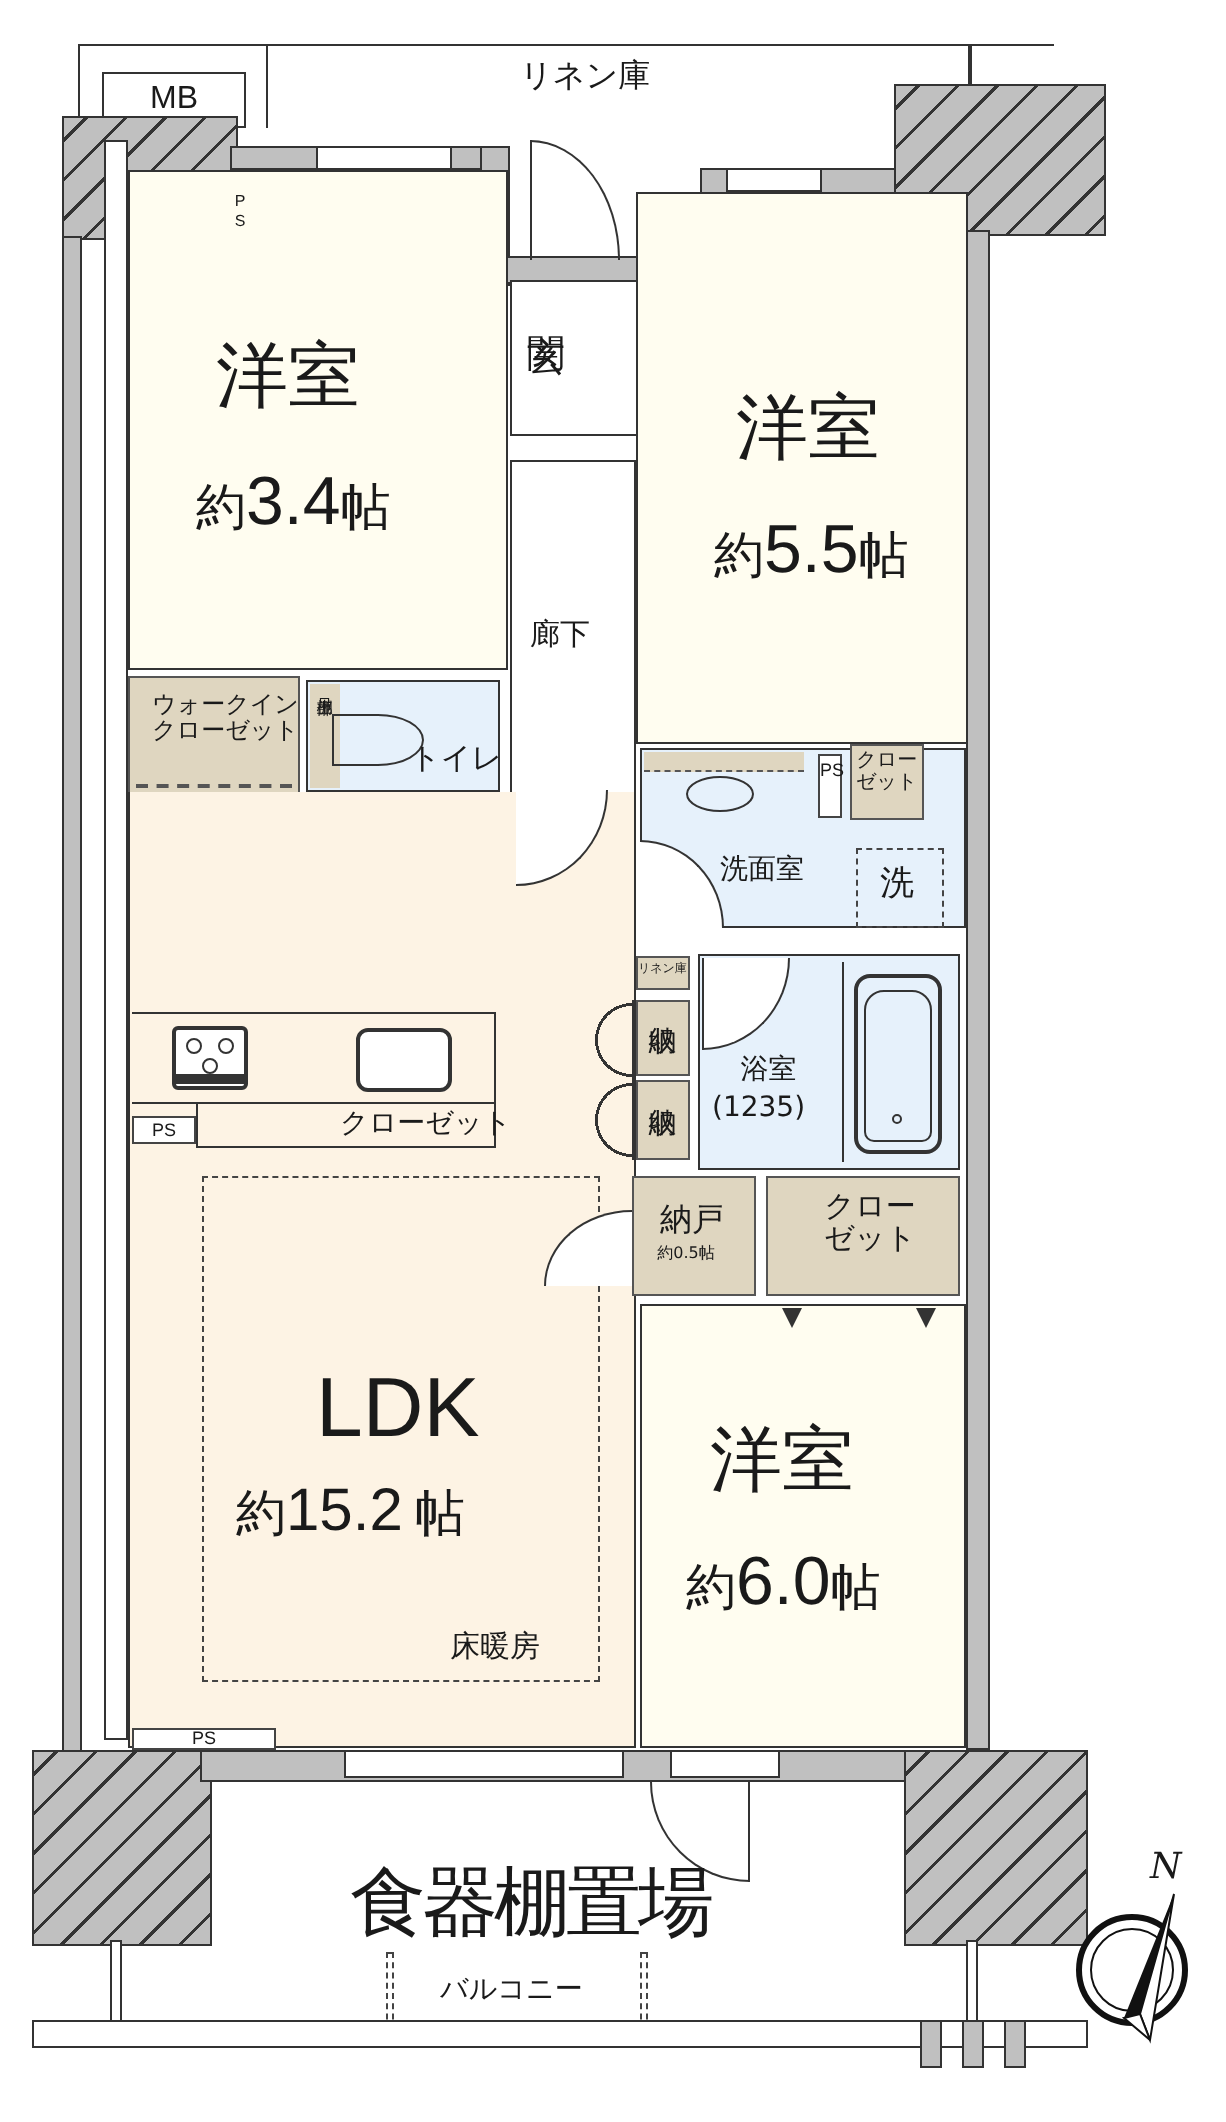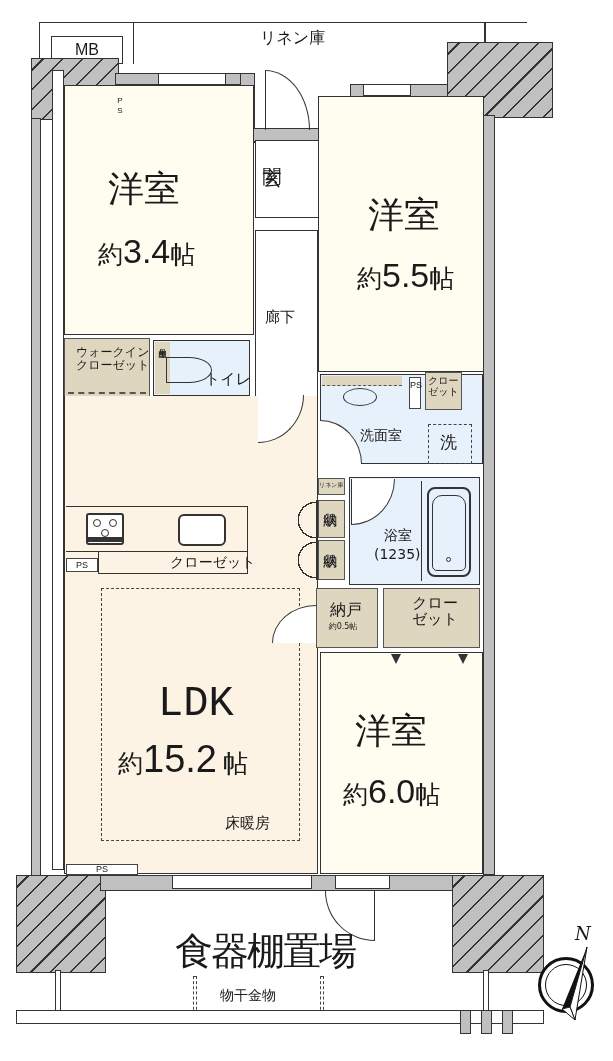--- a/index.html
+++ b/index.html
@@ -108,23 +108,23 @@
   <div class="abs" style="left:21px;top:4px;width:8px;height:8px;border:1.5px solid #333;border-radius:50%;"></div>
   <div class="abs" style="left:13px;top:14px;width:8px;height:8px;border:1.5px solid #333;border-radius:50%;"></div>
   <div class="abs" style="left:0;top:22px;width:34px;height:5px;background:#333;"></div>
 </div>
 <div class="abs" style="left:178px;top:514px;width:48px;height:32px;border:2px solid #333;border-radius:6px;background:#fff;"></div>
 <div class="abs" style="left:98px;top:552px;width:150px;height:22px;border:1.5px solid #333;border-top:none;background:#fdf3e4;"></div>
 <div class="lbl" style="left:170px;top:555px;font-size:14px;">クローゼット</div>
 <div class="ps" style="left:66px;top:558px;width:32px;height:14px;line-height:12px;">PS</div>
 
 <div class="dashed" style="left:101px;top:588px;width:199px;height:253px;"></div>
-<div class="lbl" style="left:158px;top:682px;font-size:42px;font-family:Liberation Mono, monospace;">LDK</div>
+<div class="lbl" style="left:158px;top:682px;font-size:42px;font-family:Liberation Sans, sans-serif;">LDK</div>
 <div class="lbl area" style="left:118px;top:740px;">
-  <span>約</span><span class="num" style="font-size:38px;">15.2</span><span style="margin-left:6px;">帖</span>
+  <span>約</span><span class="num" style="font-size:30px;">15.2</span><span style="margin-left:6px;">帖</span>
 </div>
 <div class="lbl" style="left:225px;top:816px;font-size:15px;">床暖房</div>
 <div class="ps" style="left:66px;top:864px;width:72px;height:11px;line-height:9px;">PS</div>
 
 <div class="abs" style="left:258px;top:395px;width:46px;height:48px;border-right:1.5px solid #333;border-bottom:1.5px solid #333;border-bottom-right-radius:46px 48px;background:#fff;"></div>
 
 <div class="abs" style="left:272px;top:605px;width:44px;height:38px;border-top:1.5px solid #333;border-left:1.5px solid #333;border-top-left-radius:44px 38px;background:#fff;"></div>
 
 <div class="room wet" style="left:320px;top:374px;width:163px;height:90px;"></div>
 <div class="storage abs" style="left:322px;top:376px;width:80px;height:10px;border:none;border-bottom:1.5px dashed #555;"></div>
@@ -143,21 +143,21 @@
 <div class="storage abs" style="left:318px;top:478px;width:27px;height:17px;"></div>
 <div class="lbl" style="left:319px;top:482px;font-size:6px;">リネン庫</div>
 <div class="storage abs" style="left:318px;top:500px;width:27px;height:38px;"></div>
 <div class="lbl vtext" style="left:323px;top:502px;font-size:14px;letter-spacing:0;">収納</div>
 <div class="storage abs" style="left:318px;top:540px;width:27px;height:40px;"></div>
 <div class="lbl vtext" style="left:323px;top:543px;font-size:14px;letter-spacing:0;">収納</div>
 <div class="abs" style="left:297px;top:500px;width:20px;height:80px;border-right:1.5px solid #333;background:radial-gradient(circle at 100% 25%, transparent 17px, #333 17px, #333 18.5px, transparent 18.5px), radial-gradient(circle at 100% 75%, transparent 17px, #333 17px, #333 18.5px, transparent 18.5px);"></div>
 
 <div class="room wet" style="left:349px;top:477px;width:131px;height:108px;"></div>
 <div class="abs" style="left:351px;top:479px;width:44px;height:46px;border-left:1.5px solid #333;border-bottom:1.5px solid #333;border-bottom-right-radius:44px 46px;border-right:1.5px solid #333;background:#fff;"></div>
-<div class="lbl" style="left:384px;top:528px;font-size:14px;text-align:left;">
+<div class="lbl" style="left:366px;top:528px;font-size:14px;text-align:center;">
   <div>浴室</div>
   <div style="margin-top:4px;margin-left:-10px;">(1235)</div>
 </div>
 <div class="abs" style="left:421px;top:481px;width:56px;height:100px;border-left:1.5px solid #333;"></div>
 <div class="abs" style="left:427px;top:487px;width:44px;height:90px;border:2px solid #333;border-radius:8px;">
   <div class="abs" style="left:3px;top:6px;width:34px;height:76px;border:1.5px solid #333;border-radius:10px 10px 5px 5px;"></div>
   <div class="abs" style="left:17px;top:68px;width:5px;height:5px;border:1.5px solid #333;border-radius:50%;"></div>
 </div>
 
 <div class="storage abs" style="left:316px;top:588px;width:62px;height:60px;"></div>
@@ -178,21 +178,21 @@
 <div class="lbl area" style="left:343px;top:774px;">
   <span>約</span><span class="num">6.0</span><span>帖</span>
 </div>
 
 <div class="abs" style="left:325px;top:891px;width:50px;height:50px;border-right:1.5px solid #333;border-bottom:1.5px solid #333;border-left:1.5px solid #333;border-bottom-left-radius:50px;"></div>
 <div class="abs" style="left:55px;top:970px;width:6px;height:52px;border:1px solid #333;background:#fff;"></div>
 <div class="abs" style="left:483px;top:970px;width:6px;height:52px;border:1px solid #333;background:#fff;"></div>
 <div class="lbl" style="left:175px;top:932px;font-size:38px;letter-spacing:-2px;">食器棚置場</div>
 <div class="abs" style="left:193px;top:976px;width:4px;height:44px;border:1px dashed #444;"></div>
 <div class="abs" style="left:320px;top:976px;width:4px;height:44px;border:1px dashed #444;"></div>
-<div class="lbl" style="left:220px;top:988px;font-size:14px;">物干金物</div>
+<div class="lbl" style="left:220px;top:988px;font-size:14px;">バルコニー</div>
 <div class="abs" style="left:16px;top:1010px;width:528px;height:14px;border:1.5px solid #333;background:#fff;"></div>
 <div class="wall" style="left:460px;top:1010px;width:11px;height:24px;"></div>
 <div class="wall" style="left:481px;top:1010px;width:11px;height:24px;"></div>
 <div class="wall" style="left:502px;top:1010px;width:11px;height:24px;"></div>
 
 <div class="abs" style="left:530px;top:925px;width:80px;height:100px;">
   <div class="lbl" style="left:45px;top:0;font-size:18px;font-style:italic;font-family:'DejaVu Serif',serif;">N</div>
   <div class="abs" style="left:8px;top:32px;width:56px;height:56px;border:3px solid #111;border-radius:50%;">
     <div class="abs" style="left:4px;top:4px;width:42px;height:42px;border:1.5px solid #111;border-radius:50%;"></div>
   </div>

